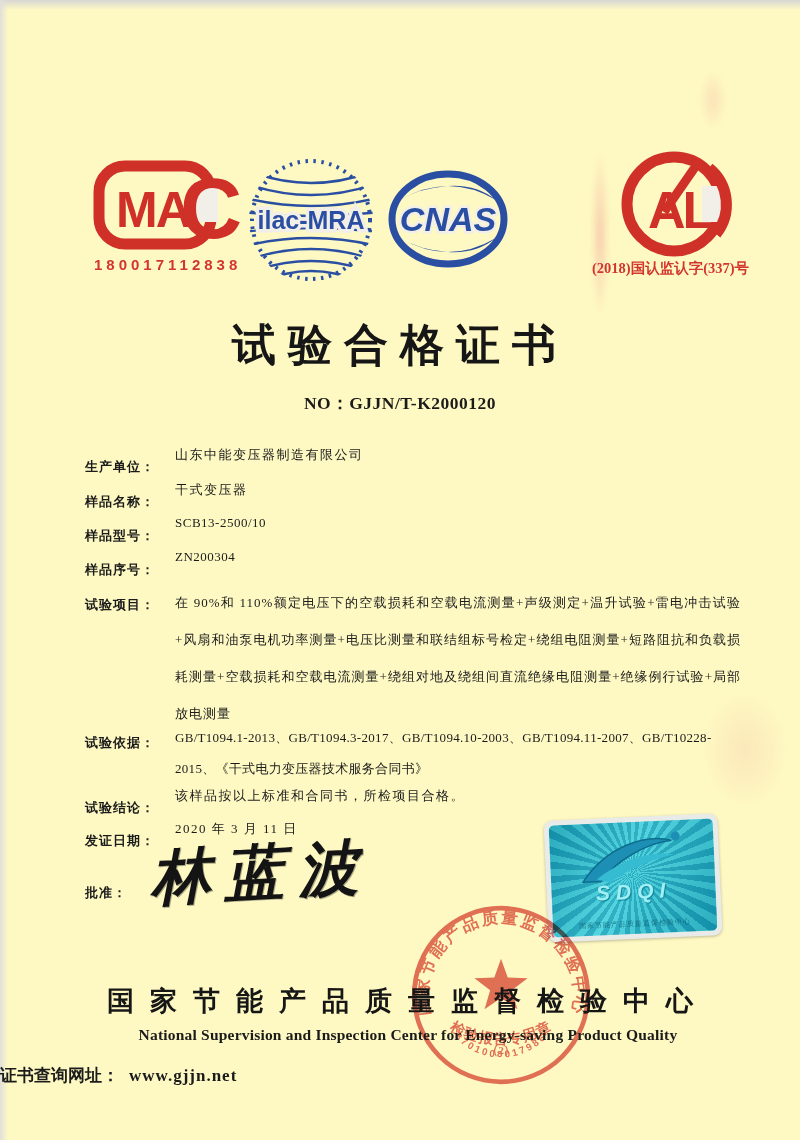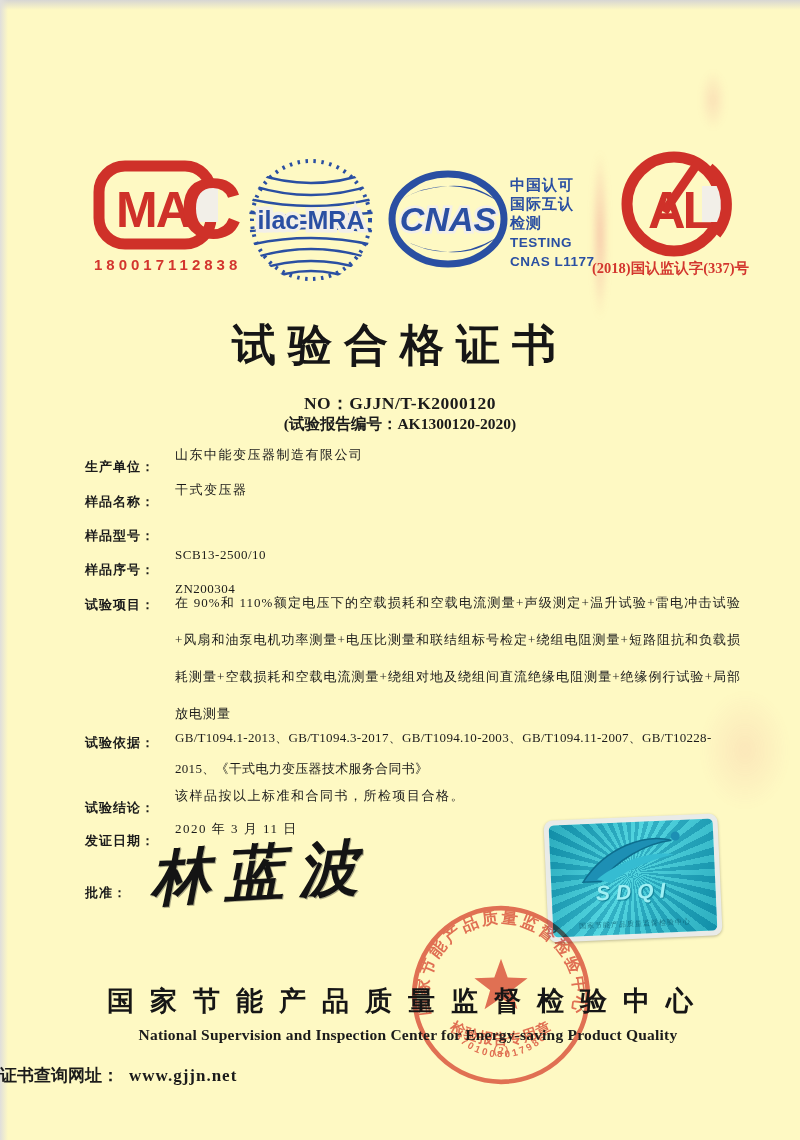--- a/index.html
+++ b/index.html
@@ -31,21 +31,21 @@
     font-size:44px;font-weight:bold;letter-spacing:12px;box-sizing:border-box;color:#161616;}
   .cert-no{position:absolute;left:0;top:391px;width:800px;text-align:center;
     font-size:17.5px;font-weight:bold;letter-spacing:.5px;}
   .report-no{position:absolute;left:0;top:414px;width:800px;text-align:center;
     font-size:15.5px;font-weight:bold;}
 
   
   .row{position:absolute;left:85px;width:660px;}
   .row .lbl{position:absolute;left:0;top:12px;font-size:13px;font-weight:bold;letter-spacing:1px;white-space:nowrap;}
   .row .val{position:absolute;left:90px;top:0;font-size:13px;letter-spacing:1.5px;white-space:nowrap;}
-  .row .val.latin{letter-spacing:.5px;margin-top:32px;}
+  .row .val.latin{letter-spacing:.5px;}
   .row .val.para{width:566px;white-space:normal;text-align:justify;line-height:37px;letter-spacing:1px;}
   .row .val.basis{width:572px;white-space:normal;line-height:31px;letter-spacing:.3px;}
 
   
   .signature{position:absolute;left:150px;top:833px;font-size:60px;font-weight:bold;
     font-style:italic;letter-spacing:14px;color:#141414;transform:rotate(-3deg);
     text-shadow:1px 1px 0 rgba(20,20,20,.35);}
 
   
   .sticker{position:absolute;left:546px;top:817px;width:174px;height:122px;
@@ -114,40 +114,32 @@
     <text x="64" y="75" text-anchor="middle" font-size="25" font-weight="bold" font-family="Liberation Sans,sans-serif" fill="#2a4fa2" stroke="#f2efe8" stroke-width="7" paint-order="stroke">ilac-MRA</text>
   </svg>
 
   <svg class="logo" style="left:388px;top:170px;" width="120" height="98" viewBox="0 0 120 98">
     <ellipse cx="60" cy="49" rx="56" ry="45" fill="none" stroke="#2a4fa2" stroke-width="7"></ellipse>
     <path d="M12 30 Q60 2 108 30 Q88 14 60 16 Q32 18 12 30 Z" fill="#2a4fa2"></path>
     <path d="M12 68 Q60 96 108 68 Q88 84 60 82 Q32 80 12 68 Z" fill="#2a4fa2"></path>
     <text x="60" y="61" text-anchor="middle" font-size="34" font-weight="bold" font-style="italic" font-family="Liberation Sans,sans-serif" fill="#2a4fa2" stroke="#f2efe8" stroke-width="5" paint-order="stroke">CNAS</text>
   </svg>
 
-  <div class="cnas-lines">
-    <div>中国认可</div>
-    <div>国际互认</div>
-    <div>检测</div>
-    <div class="lat">TESTING</div>
-    <div class="lat">CNAS L1177</div>
-  </div>
 
   <svg class="logo" style="left:614px;top:148px;" width="120" height="116" viewBox="0 0 120 116">
     <circle cx="60" cy="56" r="47" fill="none" stroke="#cf3129" stroke-width="11"></circle>
     <rect x="88" y="38" width="26" height="36" fill="#f2efe8"></rect>
     <path d="M95 20 A47 47 0 0 1 102 86" fill="none" stroke="#cf3129" stroke-width="11"></path>
     <line x1="50" y1="64" x2="86" y2="12" stroke="#cf3129" stroke-width="9"></line>
     <text x="34" y="80" font-size="52" font-weight="bold" font-family="Liberation Sans,sans-serif" fill="#cf3129" letter-spacing="-3">AL</text>
   </svg>
   <div class="cal-caption">(2018)国认监认字(337)号</div>
 
   <div class="title">试验合格证书</div>
   <div class="cert-no">NO：GJJN/T-K2000120</div>
-  <div class="report-no">(试验报告编号：AK1300120-2020)</div>
 
   <div class="row" style="top:446px;">
     <span class="lbl">生产单位：</span>
     <span class="val">山东中能变压器制造有限公司</span>
   </div>
   <div class="row" style="top:481px;">
     <span class="lbl">样品名称：</span>
     <span class="val">干式变压器</span>
   </div>
   <div class="row" style="top:515px;">

